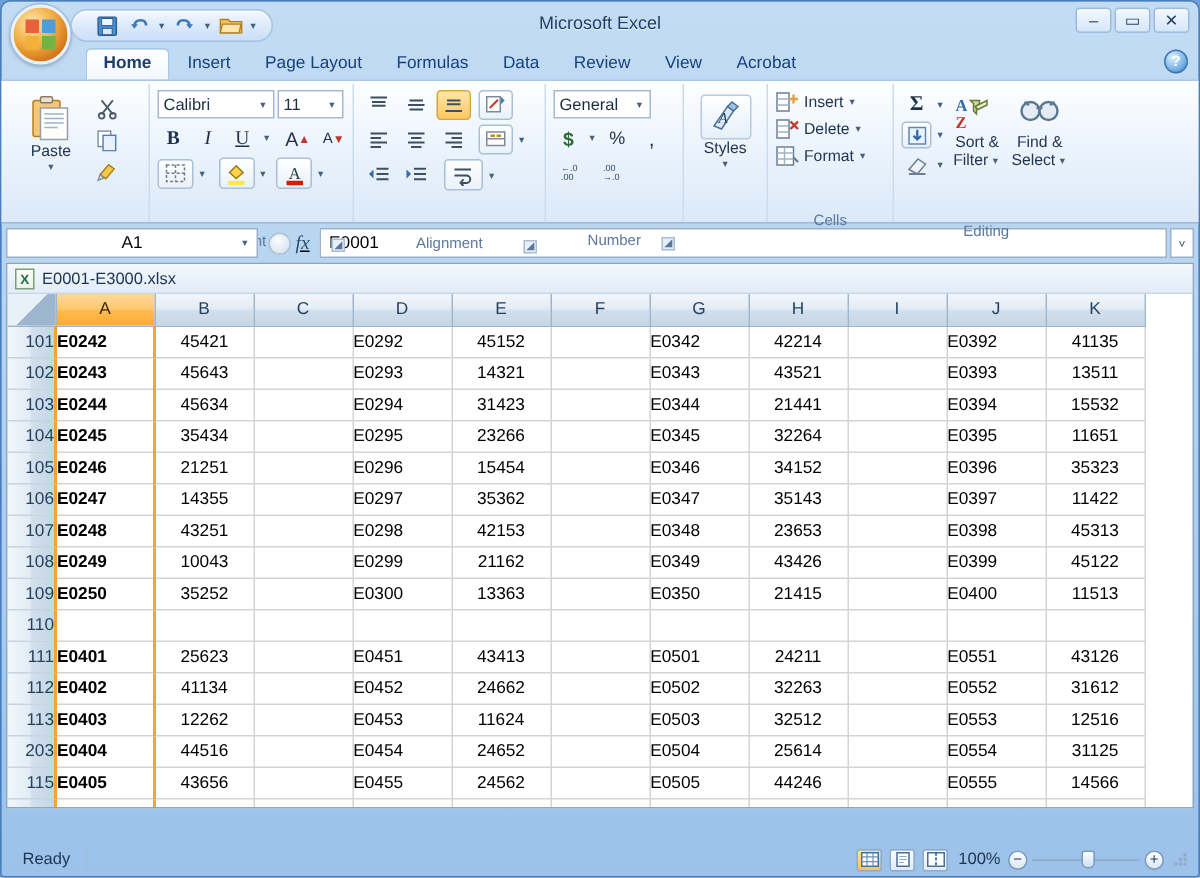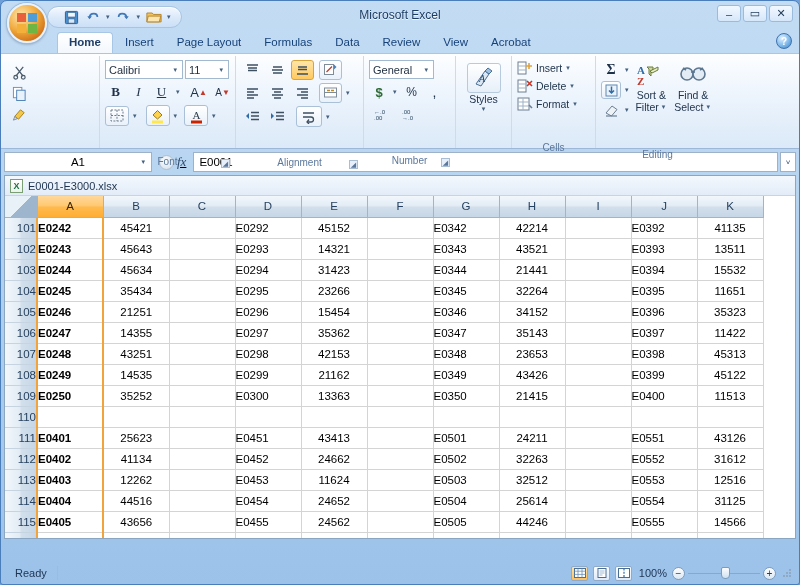--- a/index.html
+++ b/index.html
@@ -98,21 +98,21 @@
   .row { display:flex; align-items:center; gap:2px; }
   .ctl {
     background:#fff; border:1px solid #a3b9cf; height:19px; display:flex; align-items:center;
     font-size:11px; color:#1d2c3e; padding:0 3px;
   }
   .caret { font-size:7px; color:#44617f; padding:0 2px; }
   .mini-lbl { font-size:10.5px; color:#22364f; }
   
   .fbar { height:26px; display:flex; align-items:center; padding:2px 3px; gap:2px; }
   .namebox {
-    width:148px; height:20px; background:#fff; border:1px solid #9db2c8;
+    width:168px; height:20px; background:#fff; border:1px solid #9db2c8;
     display:flex; align-items:center; justify-content:center; position:relative;
     font-size:11.5px; color:#000;
   }
   .namebox .caret { position:absolute; right:4px; }
   .fx-group { display:flex; align-items:center; gap:3px; padding:0 5px;text-decoration:underline; }
   .round-btn {
     width:15px; height:15px; border-radius:50%;
     background:radial-gradient(circle at 40% 35%,#fdfefe,#dbe6f0 70%,#b7c7d8);
     border:1px solid #b0c1d2;
   }
@@ -261,20 +261,34 @@
     <div class="tab">Review</div>
     <div class="tab">View</div>
     <div class="tab">Acrobat</div>
     <div class="help-icon">?</div>
   </div>
 
   <div class="ribbon">
 
     <div class="group" style="width:96px">
       <div class="group-body">
+        <div class="big-btn">
+          <div class="icon-box">
+            <svg width="30" height="32" viewBox="0 0 30 32">
+                <rect x="3" y="4" width="18" height="24" rx="1.5" fill="#f3c77a" stroke="#b47f20"></rect>
+                <rect x="8" y="1.5" width="8" height="4" rx="1" fill="#e8e2d4" stroke="#8b7c5e"></rect>
+                <rect x="8" y="9" width="18" height="21" fill="#fdfdfa" stroke="#9aa0a6"></rect>
+                <g stroke="#9fb3c8" stroke-width="1">
+                  <path d="M10.5 13h13M10.5 16h13M10.5 19h13M10.5 22h9"></path>
+                </g>
+              </svg>
+          </div>
+          <span>Paste</span>
+          <span class="caret">▾</span>
+        </div>
         <div style="display:flex;flex-direction:column;gap:2px;padding-top:3px">
           <div class="sm-btn" style="width:22px;height:19px">
             <svg width="15" height="15" viewBox="0 0 16 16">
                 <path d="M4 2l8 10M12 2L4 12" stroke="#4a5a6b" stroke-width="1.3" fill="none"></path>
                 <circle cx="4" cy="13" r="2" fill="none" stroke="#4a5a6b" stroke-width="1.3"></circle>
                 <circle cx="12" cy="13" r="2" fill="none" stroke="#4a5a6b" stroke-width="1.3"></circle>
               </svg>
           </div>
           <div class="sm-btn" style="width:22px;height:19px">
             <svg width="15" height="15" viewBox="0 0 16 16">
@@ -730,21 +744,21 @@
               <td class="cell txt"></td>
               <td class="cell txt">E0348</td>
               <td class="cell num">23653</td>
               <td class="cell txt"></td>
               <td class="cell txt">E0398</td>
               <td class="cell num">45313</td>
             </tr>
             <tr>
               <th class="rowhead">108</th>
               <td class="cell txt colA">E0249</td>
-              <td class="cell num">14535</td>
+              <td class="cell num">10043</td>
               <td class="cell txt"></td>
               <td class="cell txt">E0299</td>
               <td class="cell num">21162</td>
               <td class="cell txt"></td>
               <td class="cell txt">E0349</td>
               <td class="cell num">43426</td>
               <td class="cell txt"></td>
               <td class="cell txt">E0399</td>
               <td class="cell num">45122</td>
             </tr>
@@ -812,21 +826,21 @@
               <td class="cell txt">E0453</td>
               <td class="cell num">11624</td>
               <td class="cell txt"></td>
               <td class="cell txt">E0503</td>
               <td class="cell num">32512</td>
               <td class="cell txt"></td>
               <td class="cell txt">E0553</td>
               <td class="cell num">12516</td>
             </tr>
             <tr>
-              <th class="rowhead">114</th>
+              <th class="rowhead">203</th>
               <td class="cell txt colA">E0404</td>
               <td class="cell num">44516</td>
               <td class="cell txt"></td>
               <td class="cell txt">E0454</td>
               <td class="cell num">24652</td>
               <td class="cell txt"></td>
               <td class="cell txt">E0504</td>
               <td class="cell num">25614</td>
               <td class="cell txt"></td>
               <td class="cell txt">E0554</td>

